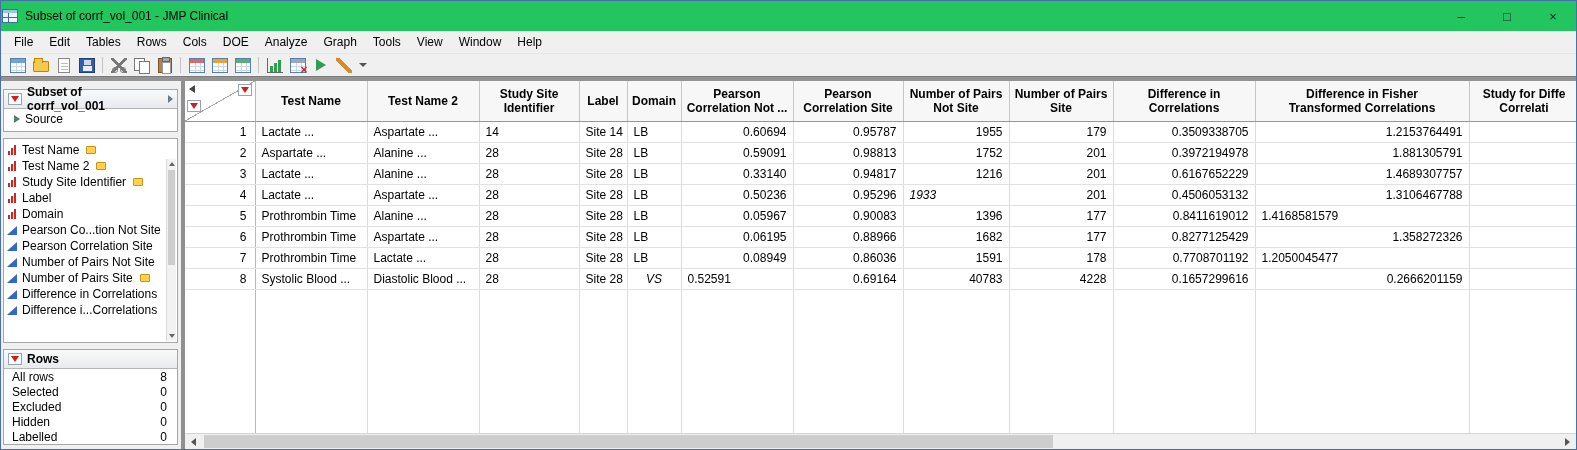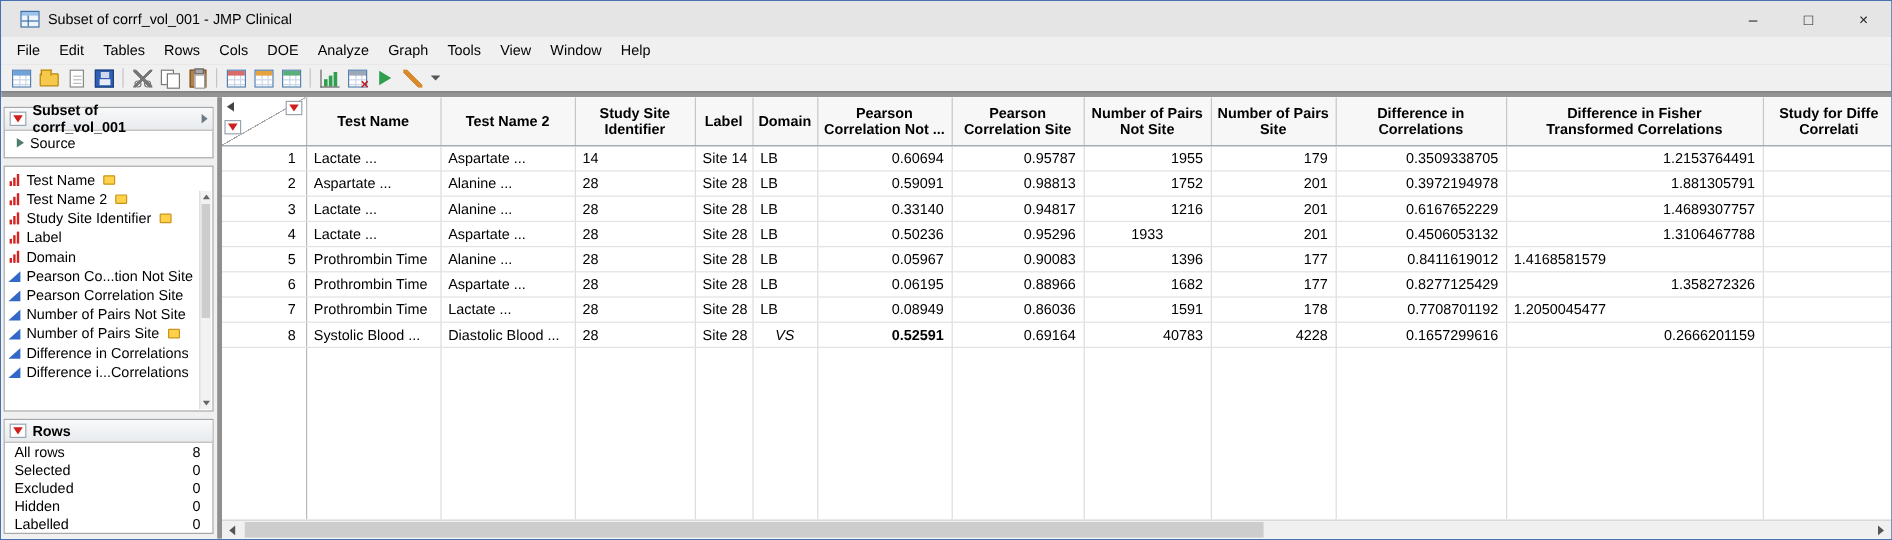--- a/index.html
+++ b/index.html
@@ -1,21 +1,21 @@
 <!DOCTYPE html>
 <html><head>
 <meta charset="utf-8">
 <style>
   *{box-sizing:border-box;margin:0;padding:0}
   html,body{width:1577px;height:450px;overflow:hidden;background:#d6d6d6}
   body{font-family:"Liberation Sans",sans-serif;color:#000;font-size:12px}
   .window{position:relative;width:1577px;height:450px;border:1px solid #4a6fae;background:#fff;overflow:hidden}
 
   
-  .titlebar{height:30px;background:#e5e5e5;display:flex;align-items:center;padding-left:16px}
+  .titlebar{height:30px;background:#22c55e;display:flex;align-items:center;padding-left:1px}
   .app-icon{width:16px;height:14px;margin-right:7px;border:1px solid #3a6ea5;background-color:#eef4fb;background-image:linear-gradient(#9cc3e8,#9cc3e8),linear-gradient(#3a6ea5,#3a6ea5),linear-gradient(#3a6ea5,#3a6ea5);background-size:100% 3px,1px 100%,100% 1px;background-position:0 0,5px 0,0 7px;background-repeat:no-repeat}
   .title-text{font-size:12px}
   .win-controls{margin-left:auto;display:flex;height:100%}
   .win-btn{width:46px;height:100%;display:flex;align-items:center;justify-content:center;font-size:13px;color:#222}
 
   
   .menubar{height:22px;background:#f0f0f0;display:flex;align-items:stretch;padding-left:5px}
   .menu-item{padding:4px 8px 0 8px;font-size:12px}
 
   
@@ -420,21 +420,21 @@
               </tr>
               <tr>
                 <td class="rownum" style="text-align: right;">4</td>
                 <td style="text-align: left;">Lactate ...</td>
                 <td style="text-align: left;">Aspartate ...</td>
                 <td style="text-align: left;">28</td>
                 <td style="text-align: left;">Site 28</td>
                 <td style="text-align: left;">LB</td>
                 <td style="text-align: right;">0.50236</td>
                 <td style="text-align: right;">0.95296</td>
-                <td style="text-align: center;">1933</td>
+                <td style="text-align: left; font-style: italic;">1933</td>
                 <td style="text-align: right;">201</td>
                 <td style="text-align: right;">0.4506053132</td>
                 <td style="text-align: right;">1.3106467788</td>
                 <td style="text-align: right;"></td>
               </tr>
               <tr>
                 <td class="rownum" style="text-align: right;">5</td>
                 <td style="text-align: left;">Prothrombin Time</td>
                 <td style="text-align: left;">Alanine ...</td>
                 <td style="text-align: left;">28</td>
@@ -478,21 +478,21 @@
                 <td style="text-align: left;">1.2050045477</td>
                 <td style="text-align: right;"></td>
               </tr>
               <tr>
                 <td class="rownum" style="text-align: right;">8</td>
                 <td style="text-align: left;">Systolic Blood ...</td>
                 <td style="text-align: left;">Diastolic Blood ...</td>
                 <td style="text-align: left;">28</td>
                 <td style="text-align: left;">Site 28</td>
                 <td style="text-align: center; font-style: italic;">VS</td>
-                <td style="text-align: right; font-weight: bold;">0.52591</td>
+                <td style="text-align: left;">0.52591</td>
                 <td style="text-align: right;">0.69164</td>
                 <td style="text-align: right;">40783</td>
                 <td style="text-align: right;">4228</td>
                 <td style="text-align: right;">0.1657299616</td>
                 <td style="text-align: right;">0.2666201159</td>
                 <td style="text-align: right;"></td>
               </tr>
               <tr class="filler">
                 <td class="rownum"></td>
                 <td></td>

